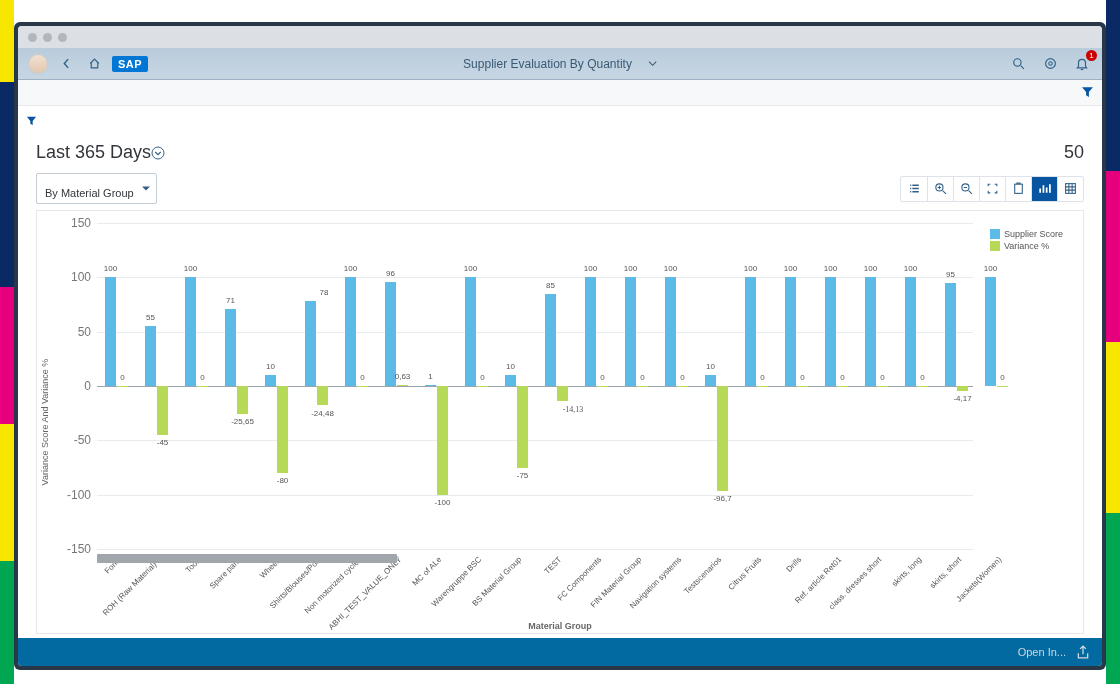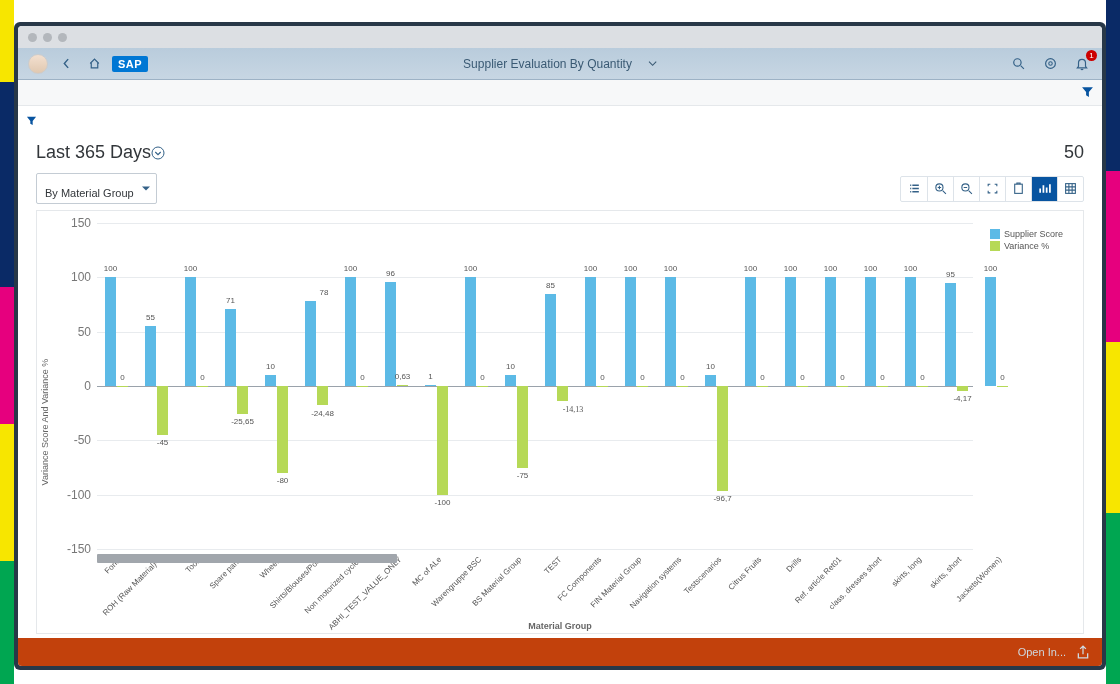--- a/index.html
+++ b/index.html
@@ -63,21 +63,21 @@
 .group { flex: 0 0 auto; width: 40px; position: relative; }
 .bar { position: absolute; width: 11px; }
 .bar.score { background: #5cbae6; left: 8px; }
 .bar.var { background: #b6d957; left: 20px; }
 .bar-label { position: absolute; font-size: 8px; color: #555; width: 30px; text-align: center; transform: translateX(-50%); white-space: nowrap; }
 .cat-label { position: absolute; font-size: 8px; color: #555; left: 50%; transform-origin: left top; transform: rotate(-45deg) translate(-100%, 0); white-space: nowrap; top: 100%; margin-top: 6px; }
 
 .h-scroll { position: absolute; left: 60px; bottom: 70px; width: 300px; height: 9px; background: #a1a6ac; border-radius: 1px; }
 
 
-.footer { height: 28px; background: #c2410c; color: #cfd8df; display: flex; align-items: center; justify-content: flex-end; padding: 0 12px; gap: 10px; font-size: 11px; }
+.footer { height: 28px; background: #0369a1; color: #cfd8df; display: flex; align-items: center; justify-content: flex-end; padding: 0 12px; gap: 10px; font-size: 11px; }
 
 
 .stripe { position: absolute; width: 14px; }
 .stripe.left { left: 0; top: 0; bottom: 0; }
 .stripe.right { right: 0; top: 0; bottom: 0; }
 .seg { width: 100%; }
 </style>
 </head>
 <body>
 

